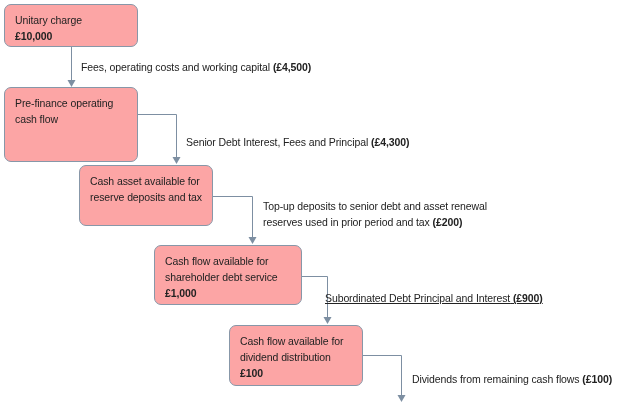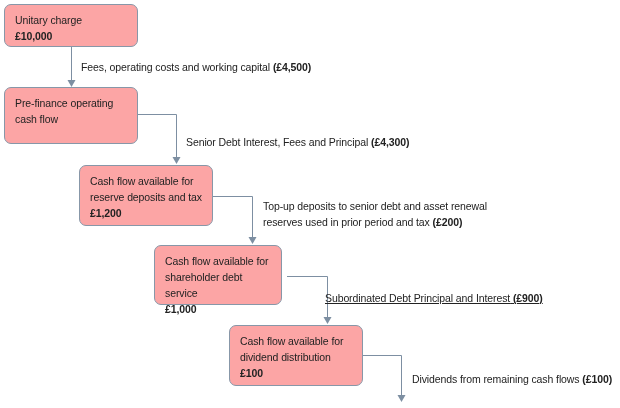--- a/index.html
+++ b/index.html
@@ -32,30 +32,29 @@
     <path d="M323.5 317 L331.5 317 L327.5 324 Z"></path>
     <path d="M397.5 395 L405.5 395 L401.5 402 Z"></path>
   </g>
 </svg>
 
 <div class="box" style="left:4px;top:4px;width:134px;height:43px;">
   <span class="label">Unitary charge</span>
   <span class="value">£10,000</span>
 </div>
 
-<div class="box" style="left:4px;top:87px;width:134px;height:57px;">
+<div class="box" style="left:4px;top:87px;width:134px;height:75px;">
   <span class="label" style="width:110px;">Pre-finance operating cash flow</span>
 </div>
 
 <div class="box" style="left:79px;top:165px;width:134px;height:61px;">
-  <span class="label">Cash flow available for reserve deposits and tax</span>
-  <span class="value">£1,200</span>
+  <span class="label">Cash asset available for reserve deposits and tax</span>
 </div>
 
-<div class="box" style="left:154px;top:245px;width:128px;height:60px;">
+<div class="box" style="left:154px;top:245px;width:148px;height:60px;">
   <span class="label">Cash flow available for shareholder debt service</span>
   <span class="value">£1,000</span>
 </div>
 
 <div class="box" style="left:229px;top:325px;width:134px;height:61px;">
   <span class="label" style="width:108px;">Cash flow available for dividend distribution</span>
   <span class="value">£100</span>
 </div>
 
 <div class="lbl" style="left:81px;top:59px;">

